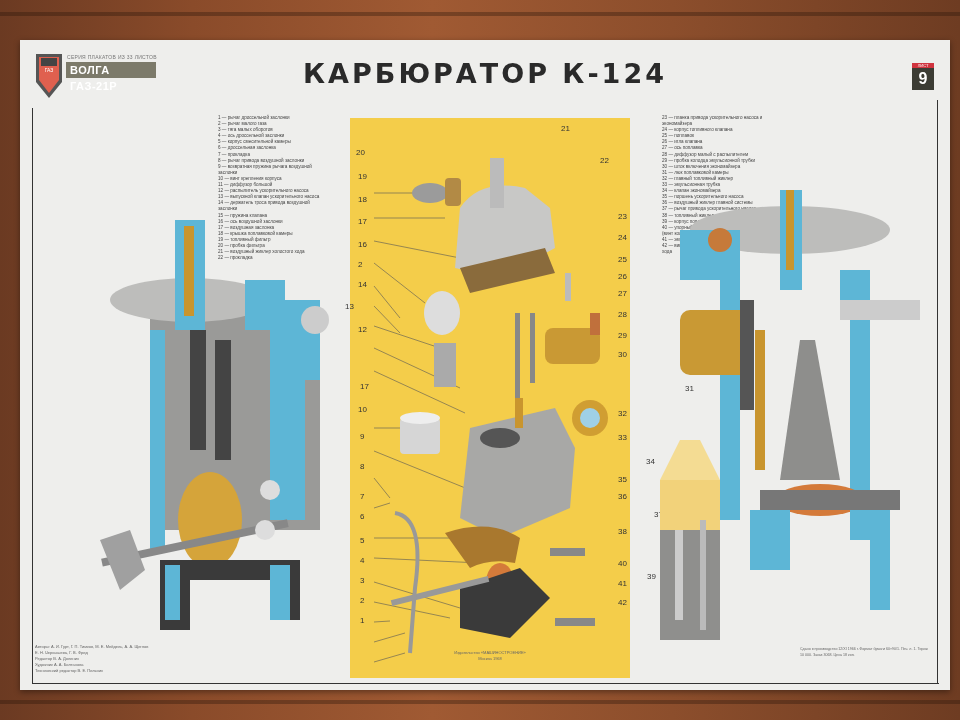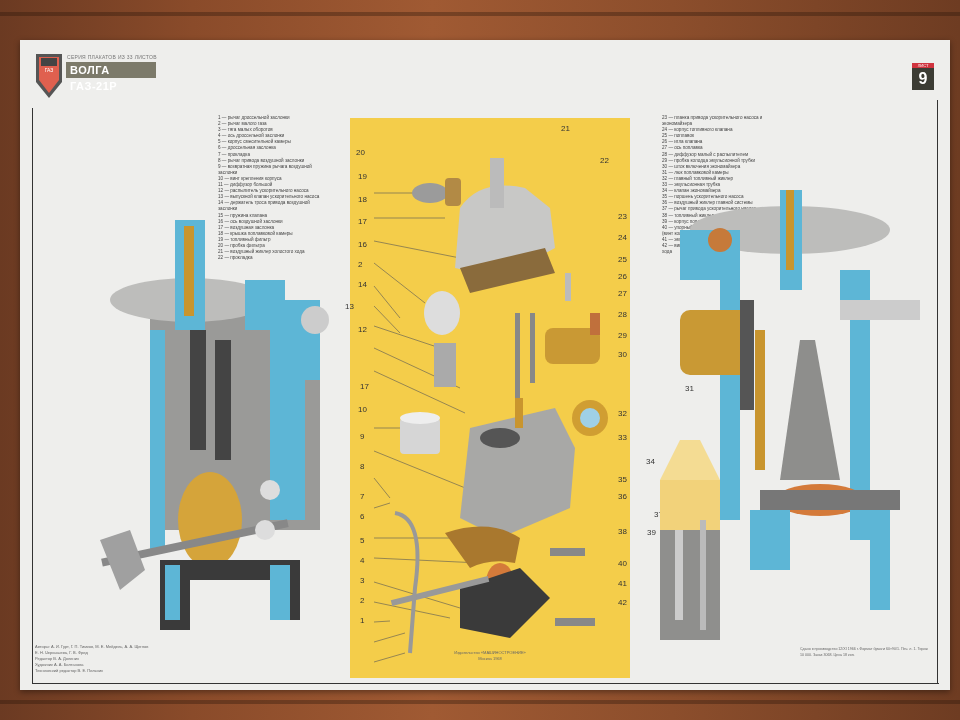--- a/index.html
+++ b/index.html
@@ -38,20 +38,21 @@
 
   <svg class="logo" viewBox="0 0 30 48">
     <path d="M2 2 H28 V30 L15 46 L2 30 Z" fill="#555"></path>
     <path d="M5 5 H25 V28 L15 41 L5 28 Z" fill="#e0604f"></path>
     <rect x="7" y="6" width="16" height="8" fill="#444"></rect>
     <text x="15" y="20" font-size="5" fill="#fff" text-anchor="middle" font-family="Liberation Sans, sans-serif">ГАЗ</text>
   </svg>
   <div class="logo-series">СЕРИЯ ПЛАКАТОВ ИЗ 33 ЛИСТОВ</div>
   <div class="logo-band">ВОЛГА ГАЗ-21Р</div>
 
+  <div class="title">КАРБЮРАТОР К-124</div>
 
   <div class="sheet-label">ЛИСТ</div>
   <div class="sheet-num">9</div>
 
   <div class="legend" style="left:198px;top:75px;">
     <div>1 — рычаг дроссельной заслонки</div>
       <div>2 — рычаг малого газа</div>
       <div>3 — тяга малых оборотов</div>
     <div>4 — ось дроссельной заслонки</div>
       <div>5 — корпус смесительной камеры</div>
@@ -210,21 +211,21 @@
   <div class="callout" style="left:598px;top:291px;">29</div>
   <div class="callout" style="left:598px;top:310px;">30</div>
   <div class="callout" style="left:628px;top:344px;padding-left:37px;">31</div>
   <div class="callout" style="left:598px;top:369px;">32</div>
   <div class="callout" style="left:598px;top:393px;">33</div>
   <div class="callout" style="left:598px;top:417px;margin-left:28px;">34</div>
   <div class="callout" style="left:598px;top:435px;">35</div>
   <div class="callout" style="left:598px;top:452px;">36</div>
   <div class="callout" style="left:598px;top:470px;margin-left:36px;">37</div>
   <div class="callout" style="left:598px;top:487px;">38</div>
-  <div class="callout" style="left:598px;top:488px;padding-left:29px;">39</div>
+  <div class="callout" style="left:598px;top:532px;padding-left:29px;">39</div>
   <div class="callout" style="left:598px;top:519px;">40</div>
   <div class="callout" style="left:598px;top:539px;">41</div>
   <div class="callout" style="left:598px;top:558px;">42</div>
 
   <svg class="cutaway-right" style="left:620px;top:150px;" width="300" height="470" viewBox="0 0 300 470">
     <ellipse cx="150" cy="40" rx="100" ry="24" fill="#bdbdbb"></ellipse>
     <rect x="140" y="0" width="22" height="100" fill="#5db6d6"></rect>
     <rect x="146" y="0" width="8" height="80" fill="#c9952e"></rect>
     <path d="M40 40 H100 V330 H80 V90 H40 Z" fill="#5db6d6"></path>
     <path d="M200 80 H230 V300 H210 V110 H200 Z" fill="#5db6d6"></path>

